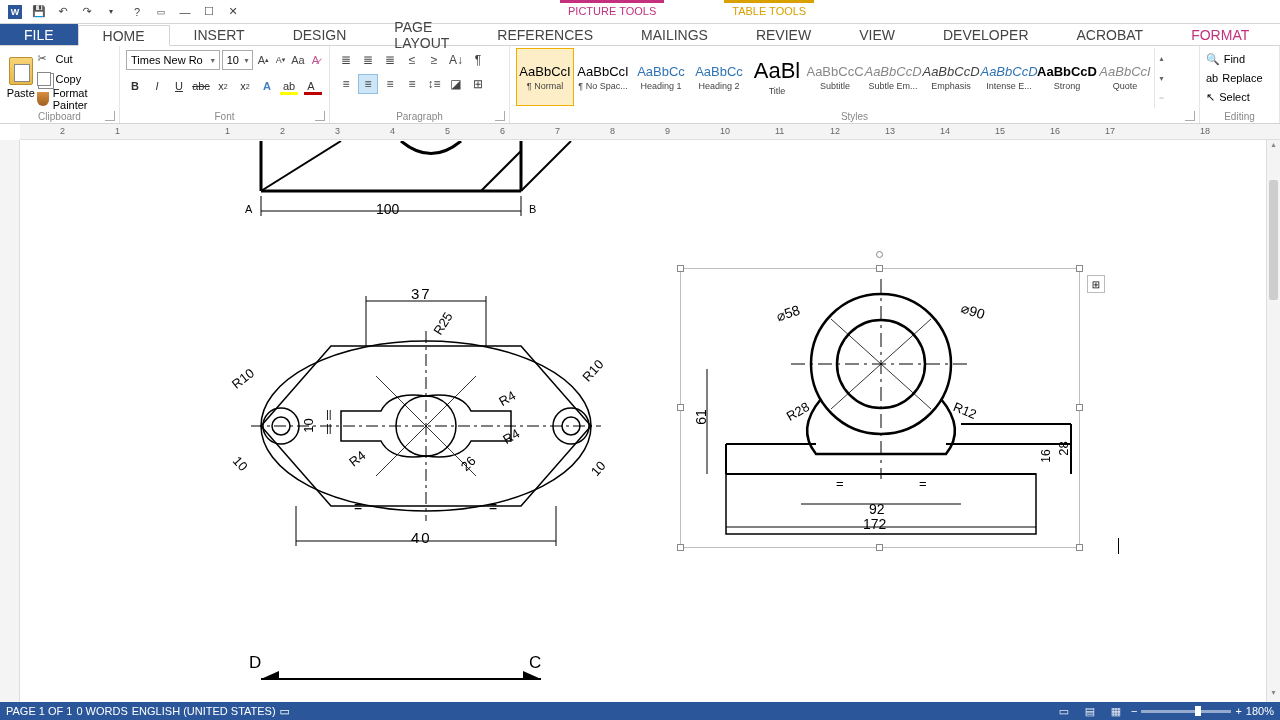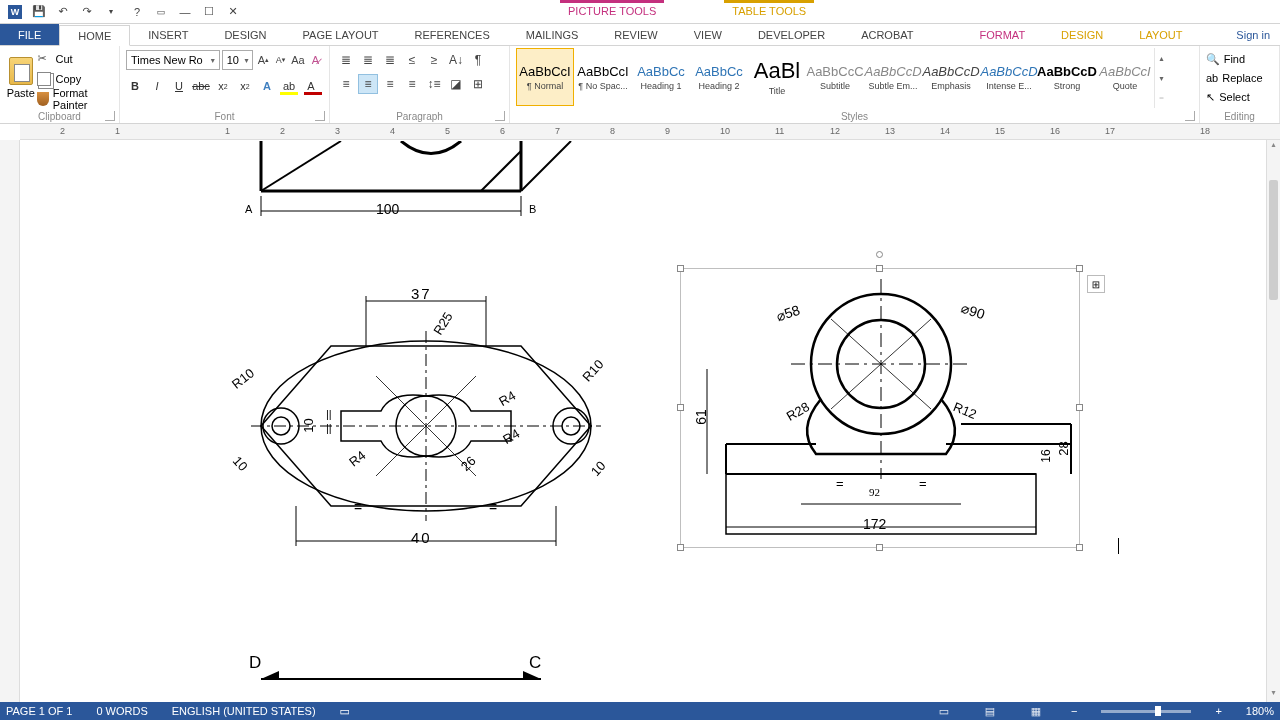--- a/index.html
+++ b/index.html
@@ -10,21 +10,21 @@
 .qat-btn{width:22px;height:20px;display:flex;align-items:center;justify-content:center;color:#444}
 .title-text{flex:1;text-align:center;color:#666;font-size:12px}
 .win-ctrls{display:flex;gap:2px;padding-right:4px}
 .win-btn{width:22px;height:20px;display:flex;align-items:center;justify-content:center;color:#444}
 .ctx-tabs{position:absolute;top:0;left:560px;display:flex;gap:60px}
 .ctx-tab{font-size:11px;padding:2px 8px;border-top:3px solid}
 .ctx-pic{color:#c4307e;border-color:#c4307e}
 .ctx-tbl{color:#d8a000;border-color:#d8a000}
 
 .ribbon-tabs{height:22px;background:#fff;display:flex;align-items:stretch;border-bottom:1px solid #d4d4d4}
-.rtab{padding:0 18px;display:flex;align-items:center;color:#444;font-size:11px;text-transform:uppercase}
+.rtab{padding:0 24px;display:flex;align-items:center;color:#444;font-size:14px;text-transform:uppercase}
 .rtab.file{background:#2b579a;color:#fff}
 .rtab.active{border:1px solid #d4d4d4;border-bottom:1px solid #fff;background:#fff;position:relative;top:1px}
 .signin{margin-left:auto;padding:0 10px;color:#2b579a;display:flex;align-items:center}
 
 .ribbon{height:78px;background:#fff;border-bottom:1px solid #d4d4d4;display:flex}
 .group{border-right:1px solid #e5e5e5;padding:2px 6px 0;display:flex;flex-direction:column;position:relative}
 .group-label{position:absolute;bottom:1px;left:0;right:0;text-align:center;color:#888;font-size:10px}
 .group-launcher{position:absolute;bottom:2px;right:4px;width:10px;height:10px;border:1px solid #aaa;border-left:none;border-top:none}
 
 .clip{width:120px}
@@ -76,21 +76,21 @@
 .doc-wrap{position:absolute;left:20px;right:14px;top:140px;bottom:18px;background:#fff;overflow:hidden}
 .page{position:absolute;inset:0;background:#fff}
 .drawing{position:absolute;border:1px solid transparent}
 .drawing.sel{border:1px solid #bfbfbf}
 .handle{width:7px;height:7px;background:#fff;border:1px solid #888;position:absolute}
 .handle.rot{border-radius:50%;top:-18px;left:50%;margin-left:-4px}
 
 .vscroll{position:absolute;right:0;top:140px;bottom:18px;width:14px;background:#f4f4f4;border-left:1px solid #ddd}
 .vthumb{position:absolute;left:2px;right:2px;top:40px;height:120px;background:#cdcdcd;border-radius:2px}
 
-.status{position:absolute;left:0;right:0;bottom:0;height:18px;background:#2b579a;color:#fff;display:flex;align-items:center;padding:0 6px;font-size:10px;gap:24px}
+.status{position:absolute;left:0;right:0;bottom:0;height:18px;background:#2b579a;color:#fff;display:flex;align-items:center;padding:0 6px;font-size:10px;gap:4px}
 .status .spacer{flex:1}
 .view-btn{width:22px;height:14px;display:flex;align-items:center;justify-content:center;color:#fff;opacity:.85}
 .zoom-slider{width:90px;height:3px;background:rgba(255,255,255,.5);position:relative}
 .zoom-thumb{position:absolute;width:6px;height:10px;background:#fff;top:-4px;left:60%}
 .collapse-ribbon{position:absolute;right:2px;top:124px;color:#666;font-size:10px}
 </style>
 </head>
 <body>
 
 <div class="titlebar">
@@ -417,21 +417,21 @@
         <line x1="45" y1="258" x2="355" y2="258" stroke="#000"></line>
         <line x1="26" y1="100" x2="26" y2="205" stroke="#000"></line>
       </svg>
       <div style="position:absolute;left:95px;top:36px;font-size:14px;font-family:Arial;transform:rotate(-18deg)">⌀58</div>
       <div style="position:absolute;left:280px;top:34px;font-size:14px;font-family:Arial;transform:rotate(18deg)">⌀90</div>
       <div style="position:absolute;left:105px;top:135px;font-size:13px;font-family:Arial;transform:rotate(-30deg)">R28</div>
       <div style="position:absolute;left:272px;top:134px;font-size:13px;font-family:Arial;transform:rotate(22deg)">R12</div>
       <div style="position:absolute;left:12px;top:140px;font-size:14px;font-family:Arial;transform:rotate(-90deg)">61</div>
       <div style="position:absolute;left:375px;top:172px;font-size:13px;font-family:Arial;transform:rotate(-90deg)">28</div>
       <div style="position:absolute;left:358px;top:180px;font-size:12px;font-family:Arial;transform:rotate(-90deg)">16</div>
-      <div style="position:absolute;left:188px;top:217px;font-size:11px;font-family:Liberation Serif, serif">92</div>
+      <div style="position:absolute;left:188px;top:232px;font-size:14px;font-family:Liberation Sans, sans-serif">92</div>
       <div style="position:absolute;left:182px;top:247px;font-size:14px;font-family:Arial">172</div>
       <div style="position:absolute;left:155px;top:207px;font-size:13px">=</div>
       <div style="position:absolute;left:238px;top:207px;font-size:13px">=</div>
       
       <div style="position:absolute;right:-26px;top:6px;width:18px;height:18px;border:1px solid #bbb;background:#fff;display:flex;align-items:center;justify-content:center;font-size:10px">⊞</div>
     </div>
 
     <div class="drawing" style="left:210px;top:510px;width:340px;height:30px">
       <svg width="340" height="30">
         <line x1="30" y1="28" x2="310" y2="28" stroke="#000" stroke-width="2"></line>

